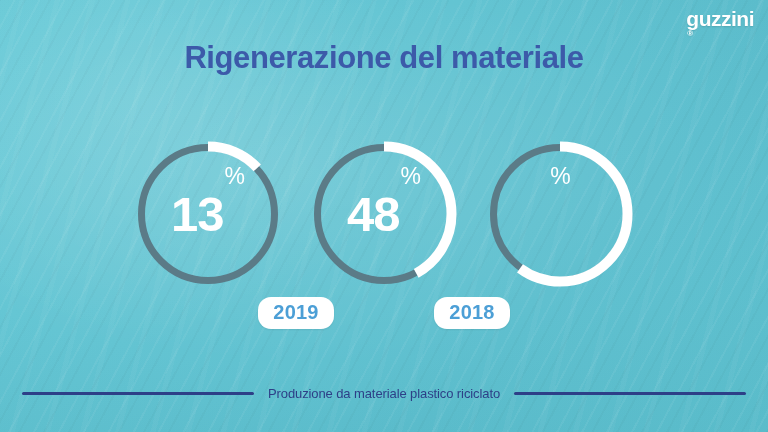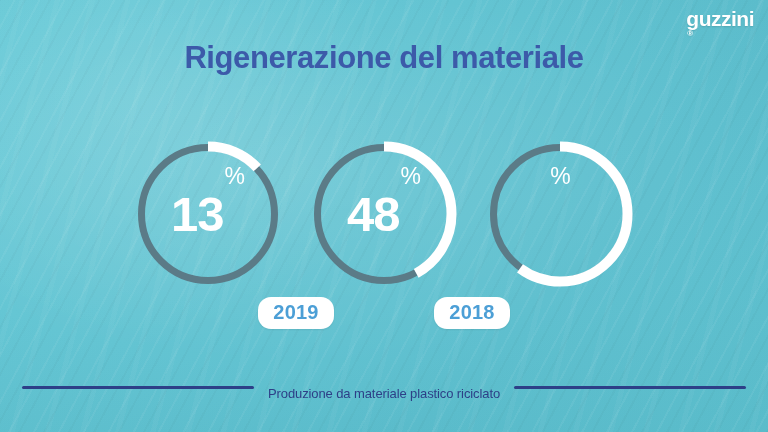--- a/index.html
+++ b/index.html
@@ -90,21 +90,21 @@
   .year span{
     background:#ffffff;color:#4c9fd6;
     font-size:20px;font-weight:bold;letter-spacing:.2px;
     padding:4px 15px 5px;border-radius:13px;
     box-shadow:0 1px 2px rgba(0,0,0,.07);
   }
 
   
   #footer{
     position:absolute;left:22px;right:22px;bottom:31px;
-    display:flex;align-items:flex-start;gap:14px;
+    display:flex;align-items:center;gap:14px;
   }
   #footer .rule{flex:1 1 auto;height:3px;background:#2d3f87;border-radius:2px;}
   #footer .caption{
     color:#2d3f87;font-size:13px;white-space:nowrap;letter-spacing:-.1px;
   }
 </style>
 </head>
 <body>
 
 <div id="stage">

